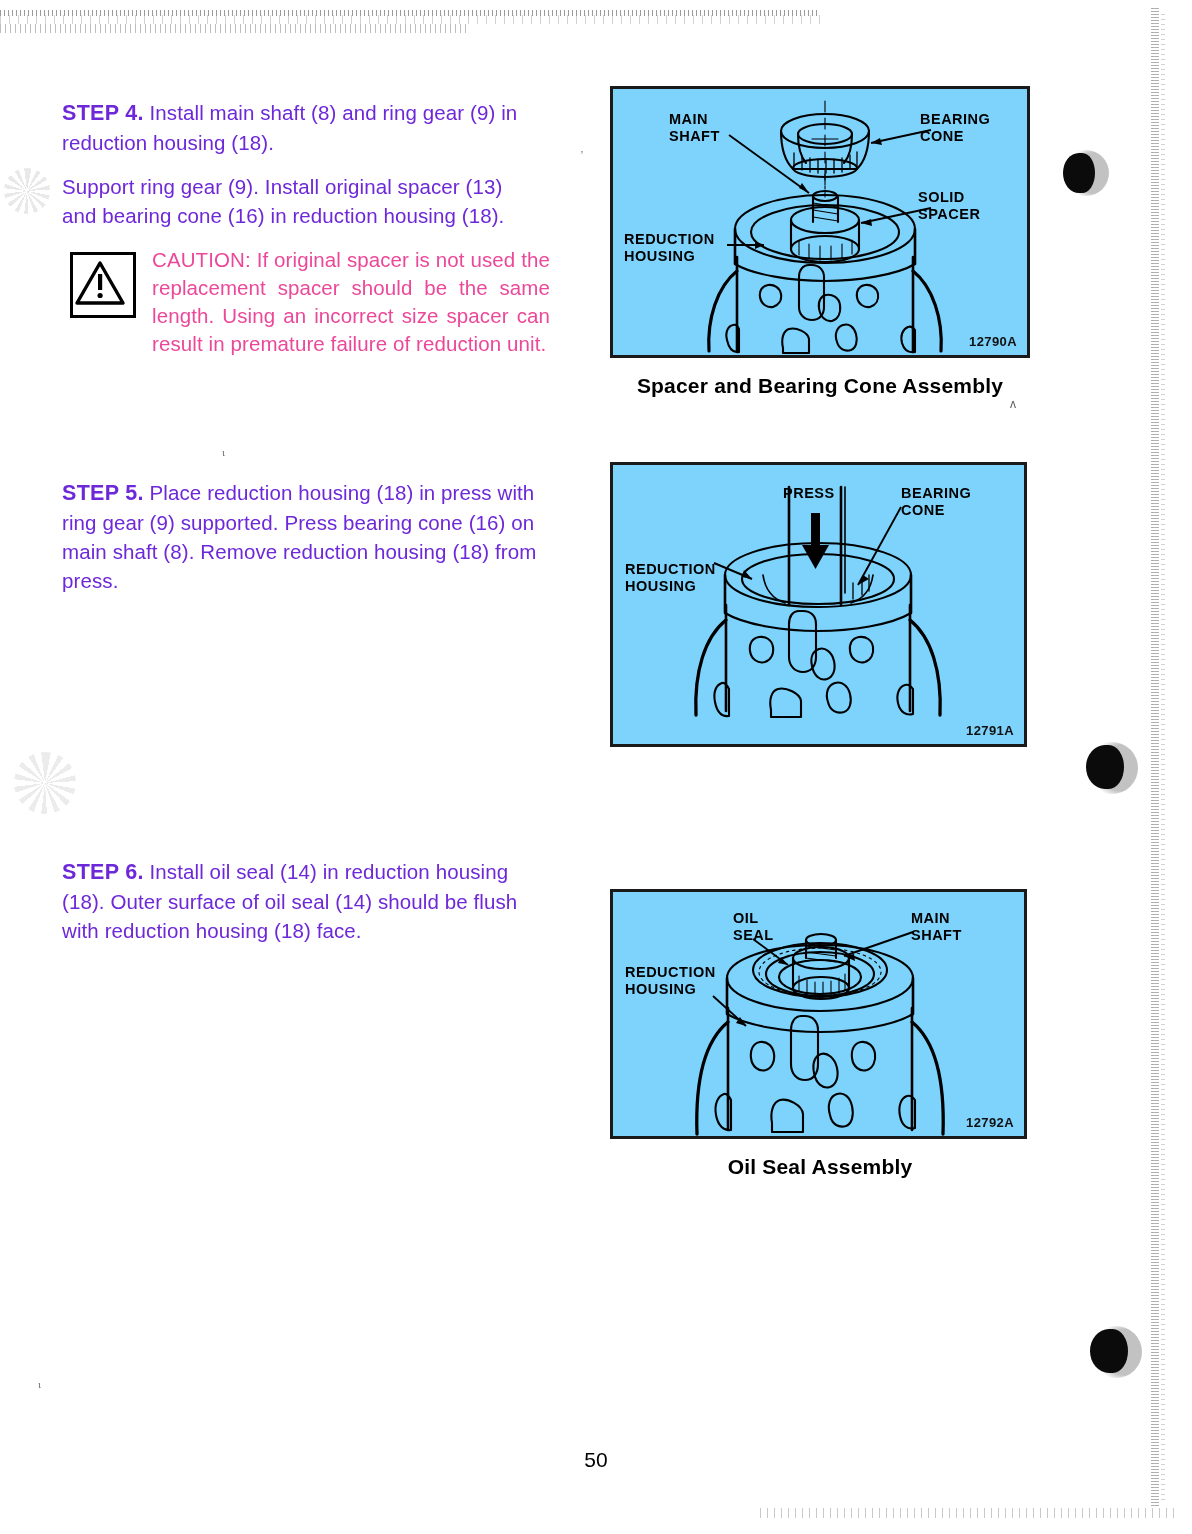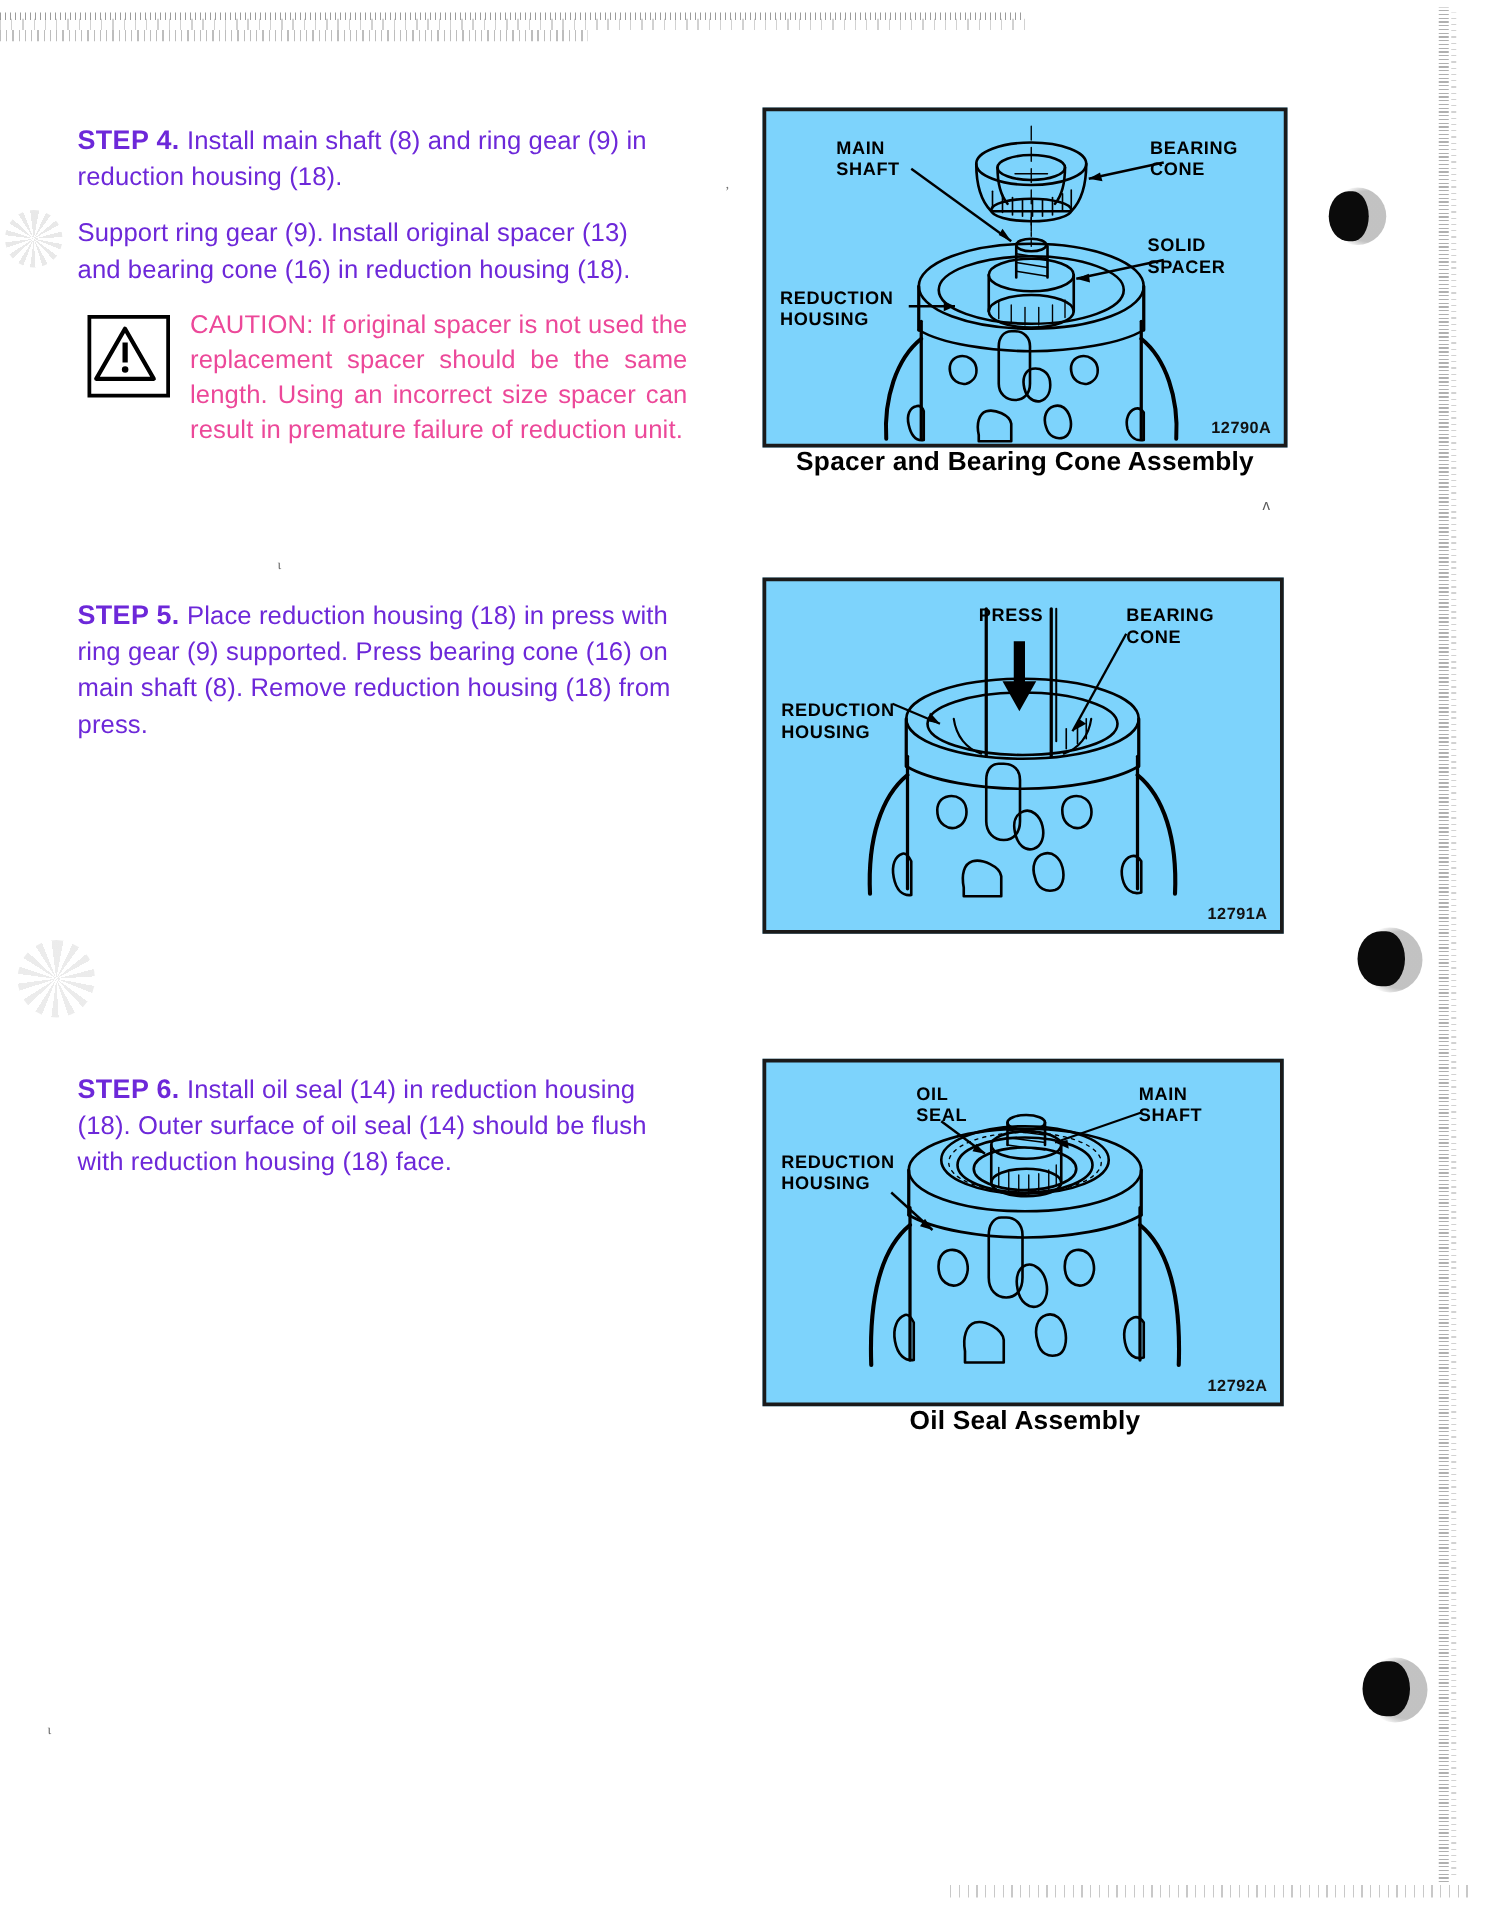--- a/index.html
+++ b/index.html
@@ -223,28 +223,29 @@
     letter-spacing: .4px;
     color: #111;
   }
   .fig-caption {
     text-align: center;
     font-family: "Liberation Sans", sans-serif;
     font-weight: bold;
     font-size: 21px;
     letter-spacing: .2px;
     color: #000;
+    margin-top: 16px;
   }
   .fig1 { top: 86px; }
   .fig2 { top: 462px; }
   .fig3 { top: 847px; }
 
   .fig1 .frame { width: 420px; height: 272px; }
   .fig2 .frame { width: 417px; height: 285px; }
-  .fig3 .frame { width: 417px; height: 278px; }
+  .fig3 .frame { width: 417px; height: 250px; margin-top: 42px; }
 
   .cal-label {
     position: absolute;
     font-family: "Liberation Sans", sans-serif;
     font-weight: bold;
     font-size: 14.5px;
     line-height: 17px;
     letter-spacing: .5px;
     color: #000;
     white-space: pre-line;
@@ -538,14 +539,15 @@
           <div class="cal-label" style="left:12px; top:72px;">REDUCTION
 HOUSING</div>
 
           <div class="fig-id">12792A</div>
         </div>
       </div>
       <div class="fig-caption">Oil Seal Assembly</div>
     </div>
   </div>
 
+  <div class="page-no">50</div>
 
 </div>
 
 </body></html>

